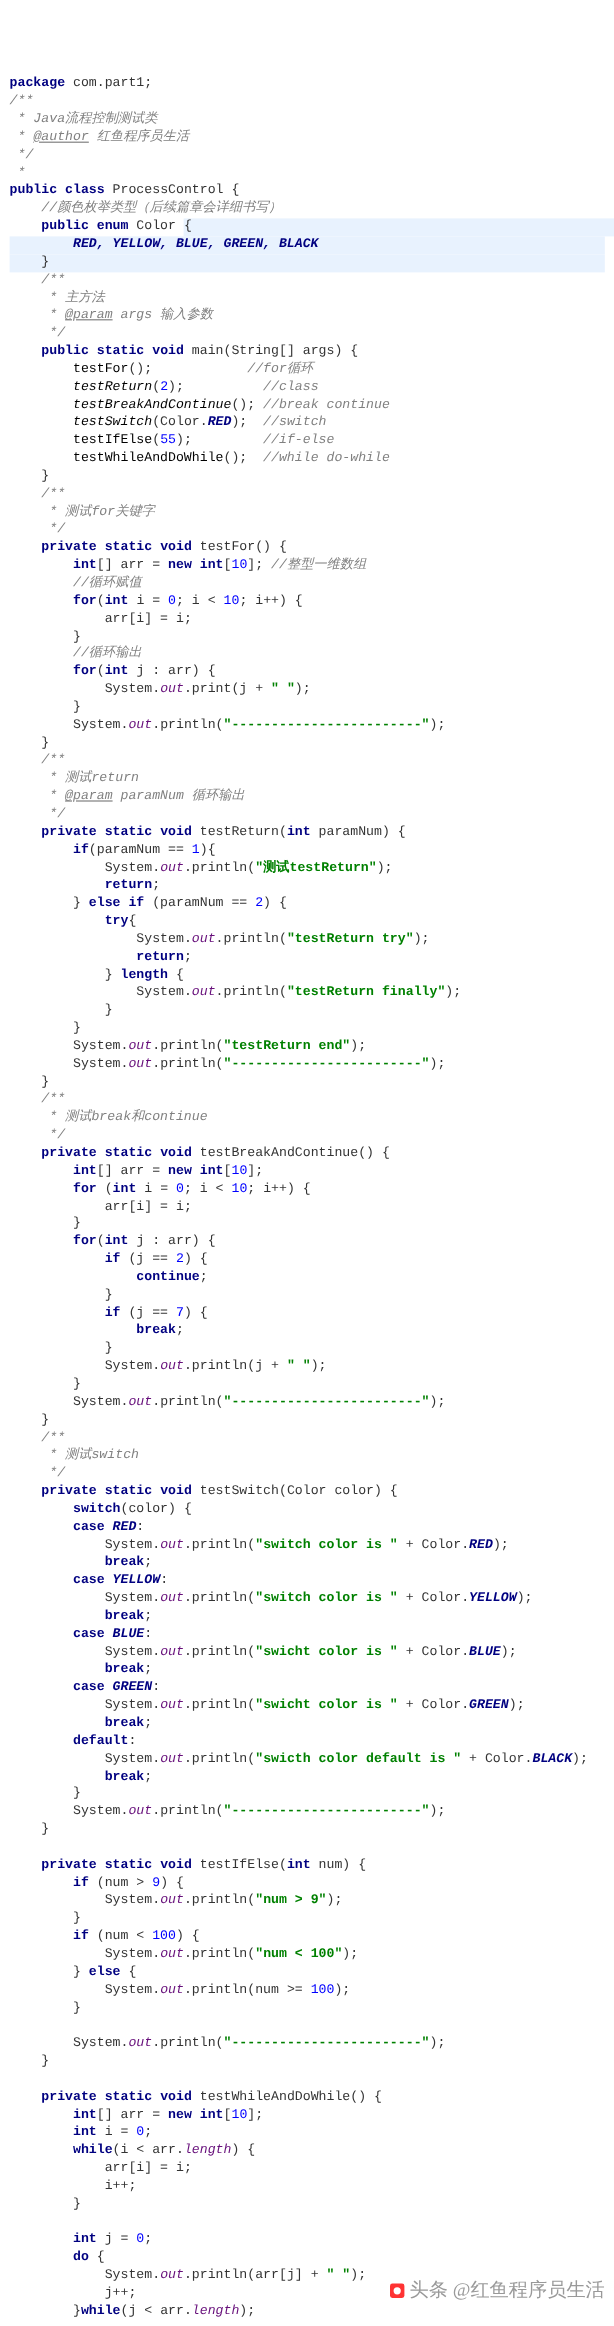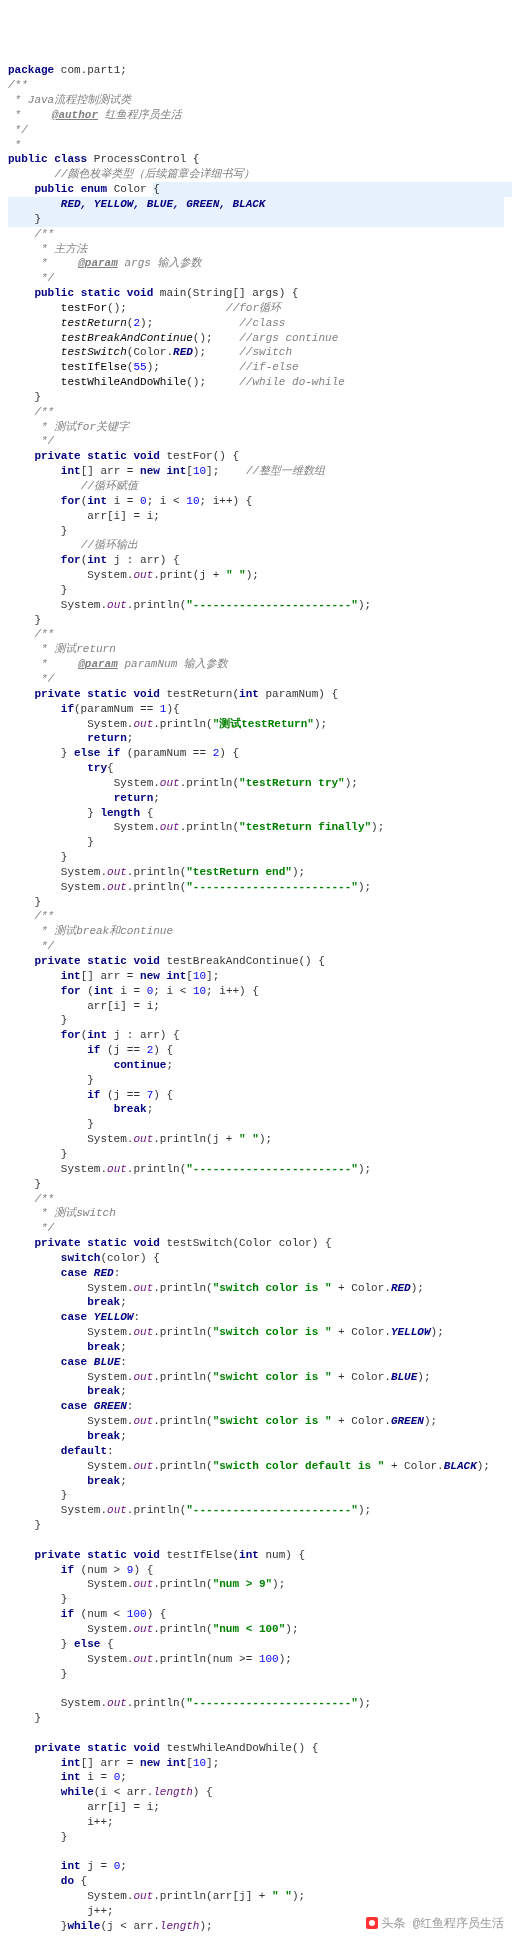--- a/index.html
+++ b/index.html
@@ -11,32 +11,32 @@
     line-height: 1.35;
     color: #333;
     white-space: pre;
     width: 512px;
     box-sizing: border-box;
   }
   .kw   { color: #000080; font-weight: bold; }   
   .knw  { color: #000080; font-weight: bold; font-style: italic; } 
   .str  { color: #008000; font-weight: bold; }   
   .num  { color: #0000ff; }                      
-  .cm   { color: #808080; font-style: italic; margin-left: 20px; }  
+  .cm   { color: #808080; font-style: italic; }  
   .doc  { color: #808080; font-style: italic; }  
-  .tag  { color: #808080; font-style: italic; font-weight: bold; text-decoration: underline; margin-left: 24px; } 
+  .tag  { color: #808080; font-style: italic; font-weight: normal; text-decoration: underline; } 
   .id   { color: #660e7a; font-style: italic; }  
   .ty   { color: #000; }                         
   .hl   { background: #e8f2fe; display: inline-block; width: 100%; }
   .watermark {
     position: fixed;
     right: 8px;
-    bottom: 6px;
-    font-family: Liberation Mono, monospace;
-    font-size: 12px;
+    bottom: 18px;
+    font-family: Liberation Serif, serif;
+    font-size: 16px;
     color: #999;
     white-space: nowrap;
   }
   .watermark .logo {
     display:inline-block;
     width:12px;height:12px;
     background:#f33;
     border-radius:2px;
     vertical-align:-2px;
     margin-right:4px;
@@ -65,21 +65,21 @@
     <span class="kw">public</span> <span class="kw">enum</span><span> Color </span><span class="hl"><span>{</span></span>
 <span class="hl">        <span class="knw">RED, YELLOW, BLUE, GREEN, BLACK</span></span>
 <span class="hl">    <span>}</span></span>
     <span class="doc">/**</span>
     <span class="doc"> *</span><span class="doc"> 主方法</span>
     <span class="doc"> *</span> <span class="tag">@param</span><span class="doc"> args 输入参数</span>
     <span class="doc"> */</span>
     <span class="kw">public</span> <span class="kw">static</span> <span class="kw">void</span><span> main(String[] args) {</span>
         <span class="ty" style="">testFor</span><span>();            </span><span class="cm">//for循环</span>
         <span class="ty" style="font-style:italic">testReturn</span><span>(</span><span class="num">2</span><span>);          </span><span class="cm">//class</span>
-        <span class="ty" style="font-style:italic">testBreakAndContinue</span><span>(); </span><span class="cm">//args continue</span>
+        <span class="ty" style="font-style:italic">testBreakAndContinue</span><span>(); </span><span class="cm">//break continue</span>
         <span class="ty" style="font-style:italic">testSwitch</span><span>(Color.</span><span class="knw">RED</span><span>);  </span><span class="cm">//switch</span>
         <span class="ty" style="">testIfElse</span><span>(</span><span class="num">55</span><span>);         </span><span class="cm">//if-else</span>
         <span class="ty" style="">testWhileAndDoWhile</span><span>();  </span><span class="cm">//while do-while</span>
     }
     <span class="doc">/**</span>
     <span class="doc"> *</span><span class="doc"> 测试for关键字</span>
     <span class="doc"> */</span>
     <span class="kw">private</span> <span class="kw">static</span> <span class="kw">void</span><span> testFor() {</span>
         <span class="kw">int</span><span>[] arr = </span><span class="kw">new</span> <span class="kw">int</span><span>[</span><span class="num">10</span><span>]; </span><span class="cm">//整型一维数组</span>
         <span class="cm">//循环赋值</span>
@@ -87,21 +87,21 @@
             <span>arr[i] = i;</span>
         }
         <span class="cm">//循环输出</span>
         <span class="kw">for</span><span>(</span><span class="kw">int</span><span> j : arr) {</span>
             <span>System.</span><span class="id">out</span><span>.print(j + </span><span class="str">" "</span><span>);</span>
         }
         <span>System.</span><span class="id">out</span><span>.println(</span><span class="str">"------------------------"</span><span>);</span>
     }
     <span class="doc">/**</span>
     <span class="doc"> *</span><span class="doc"> 测试return</span>
-    <span class="doc"> *</span> <span class="tag">@param</span><span class="doc"> paramNum 输入参数</span>
+    <span class="doc"> *</span> <span class="tag">@param</span><span class="doc"> paramNum 循环输出</span>
     <span class="doc"> */</span>
     <span class="kw">private</span> <span class="kw">static</span> <span class="kw">void</span><span> testReturn(</span><span class="kw">int</span><span> paramNum) {</span>
         <span class="kw">if</span><span>(paramNum == </span><span class="num">1</span><span>){</span>
             <span>System.</span><span class="id">out</span><span>.println(</span><span class="str">"测试testReturn"</span><span>);</span>
             <span class="kw">return</span><span>;</span>
         } <span class="kw">else</span> <span class="kw">if</span><span> (paramNum == </span><span class="num">2</span><span>) {</span>
             <span class="kw">try</span><span>{</span>
                 <span>System.</span><span class="id">out</span><span>.println(</span><span class="str">"testReturn try"</span><span>);</span>
                 <span class="kw">return</span><span>;</span>
             } <span class="kw">length</span><span> {</span>

